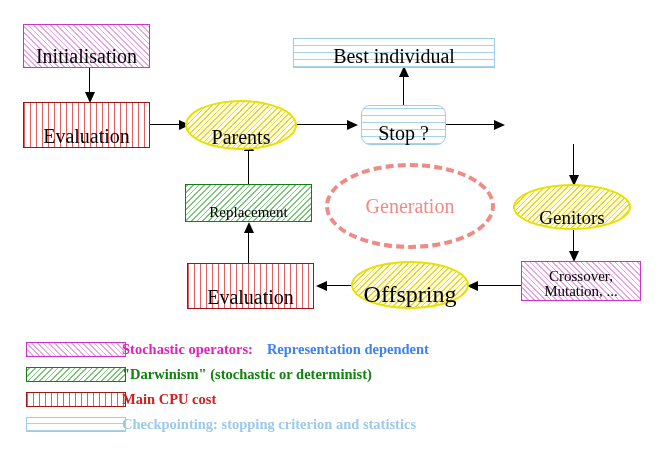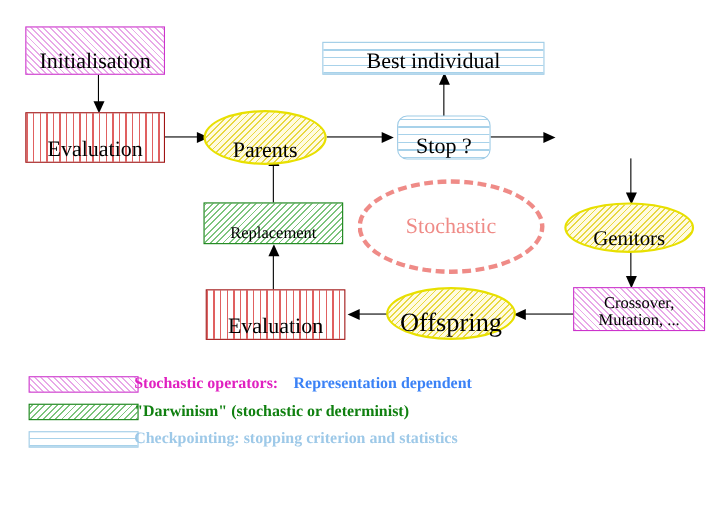--- a/index.html
+++ b/index.html
@@ -190,21 +190,21 @@
     <div class="shaft" style="left:5px; top:8px; width:1.2px; height:36px;"></div>
     <div class="head head-up" style="left:0.5px; top:0;"></div>
   </div>
 
   <div class="arrow" style="left:243px; top:140px; width:11px; height:46px;">
     <div class="shaft" style="left:5px; top:10px; width:1.2px; height:36px;"></div>
     <div class="head head-up" style="left:0.5px; top:0;"></div>
   </div>
 
   <div class="gen-ellipse" style="left:325px; top:163px; width:170px; height:86px; font-size:20px;">
-    <span>Stochastic</span>
+    <span>Generation</span>
   </div>
 
   <div class="node fill-magenta" style="left:23px; top:24px; width:127px; height:44px; font-size:20px;">
     <span>Initialisation</span>
   </div>
 
   <div class="node fill-red" style="left:23px; top:102px; width:127px; height:46px; font-size:20px;">
     <span>Evaluation</span>
   </div>
 
@@ -249,20 +249,24 @@
       <div class="legend-text">
         <span class="t1" style="color:#e020c0;">Stochastic operators:</span><span style="display:inline-block;width:14px;"></span><span class="t2" style="color:#3b82f6;">Representation dependent</span>
       </div>
     </div>
 
     <div class="legend-row">
       <div class="legend-swatch fill-green"></div>
       <div class="legend-text" style="color:#108010;">"Darwinism" (stochastic or determinist)</div>
     </div>
 
+    <div class="legend-row">
+      <div class="legend-swatch fill-red"></div>
+      <div class="legend-text" style="color:#d02020;">Main CPU cost</div>
+    </div>
 
     <div class="legend-row">
       <div class="legend-swatch fill-blue"></div>
       <div class="legend-text" style="color:#9ec9e8;">Checkpointing: stopping criterion and statistics</div>
     </div>
 
   </div>
 
 </div>
 

